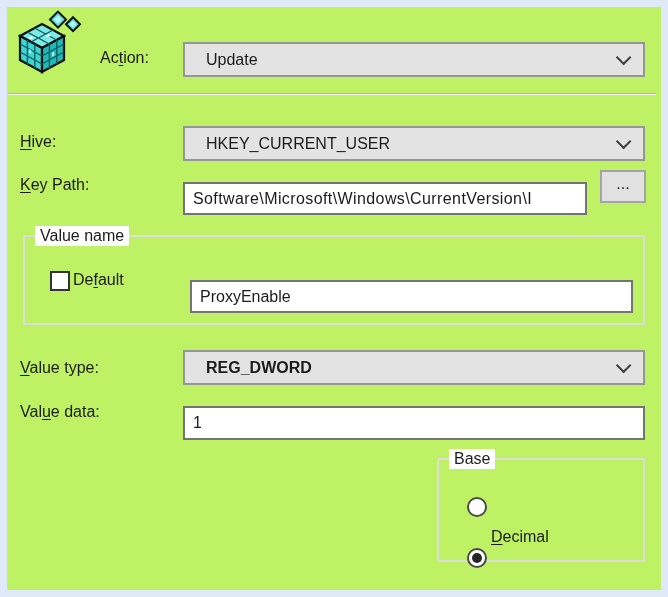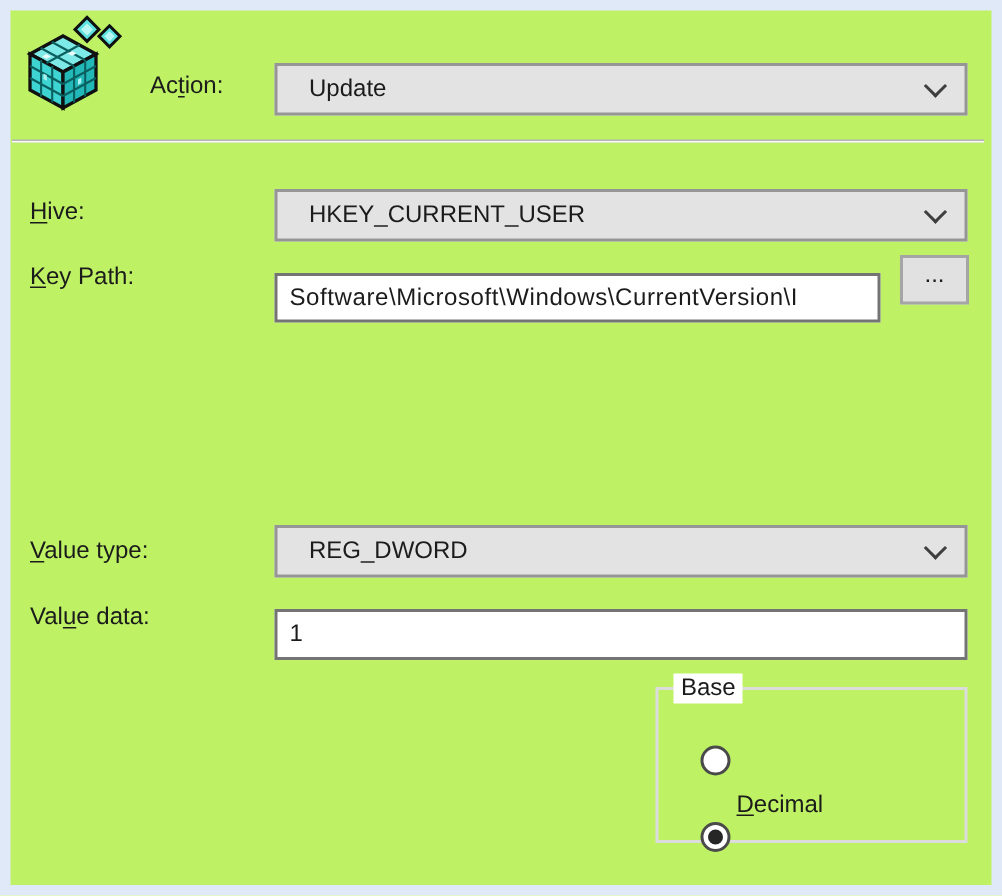--- a/index.html
+++ b/index.html
@@ -116,25 +116,35 @@
   <div class="abs label" style="left:13px; top:168px;">
     <span></span><span class="ukey">K</span><span>ey Path:</span>
   </div>
   <div class="abs" style="left:176px; top:163px; width:404px; height:33px;">
     <input class="txt txt-keypath" type="text" value="Software\Microsoft\Windows\CurrentVersion\I" style="">
   </div>
   <div class="abs btn" style="left:593px; top:163px; width:46px; height:33px;">
     <span>...</span>
   </div>
 
+  <div class="abs groupbox" style="left:16px; top:228px; width:622px; height:90px;">
+    <div class="groupbox-label">Value name</div>
+    <div class="abs checkbox" style="left:25px; top:34px;"></div>
+    <div class="abs label" style="left:48px; top:33px;">
+      <span>De</span><span class="ukey">f</span><span>ault</span>
+    </div>
+    <div class="abs" style="left:165px; top:31px; width:443px; height:33px;">
+      <input class="txt" type="text" value="ProxyEnable" style="">
+    </div>
+  </div>
 
   <div class="abs label" style="left:13px; top:351px;">
     <span></span><span class="ukey">V</span><span>alue type:</span>
   </div>
-  <div class="abs combo" style="left:176px; top:343px; width:462px; height:35px;">
+  <div class="abs combo" style="left:176px; top:343px; width:462px; height:35px;font-weight:bold;">
     <span class="combo-text">REG_DWORD</span>
     <span class="chevron"></span>
   </div>
 
   <div class="abs label" style="left:13px; top:395px;">
     <span>Val</span><span class="ukey">u</span><span>e data:</span>
   </div>
   <div class="abs" style="left:176px; top:387px; width:462px; height:34px;">
     <input class="txt" type="text" value="1" style="">
   </div>

